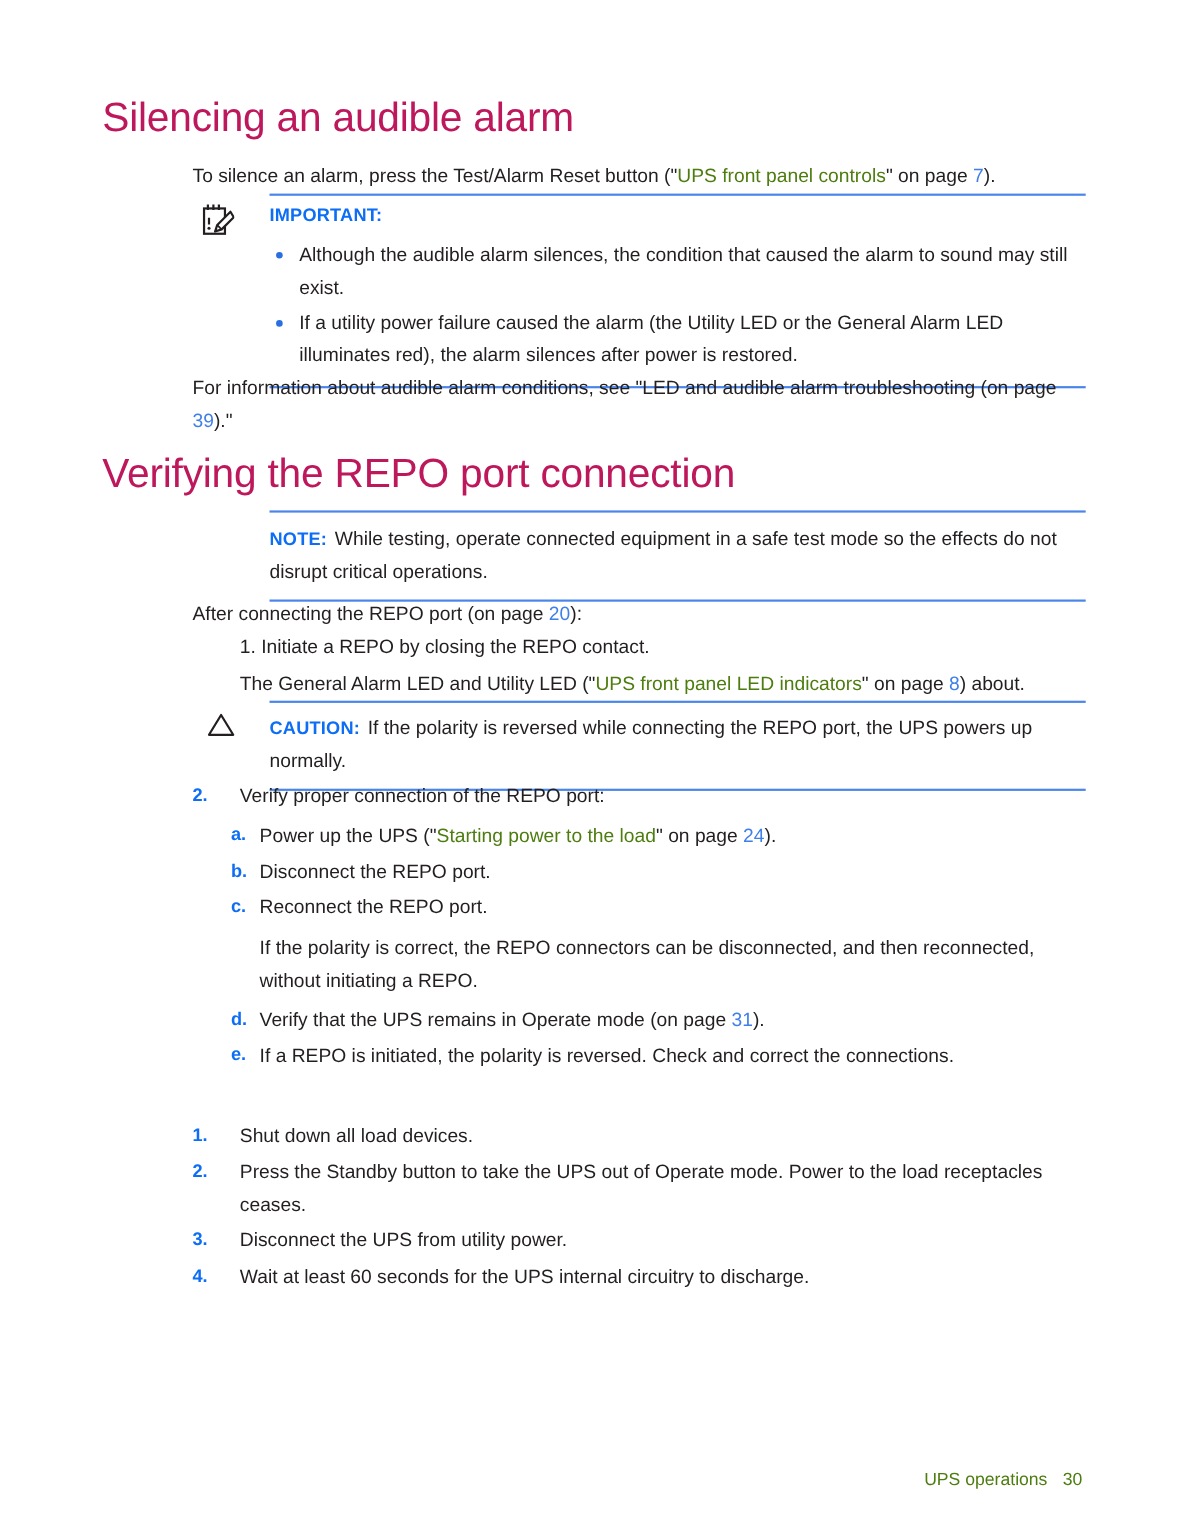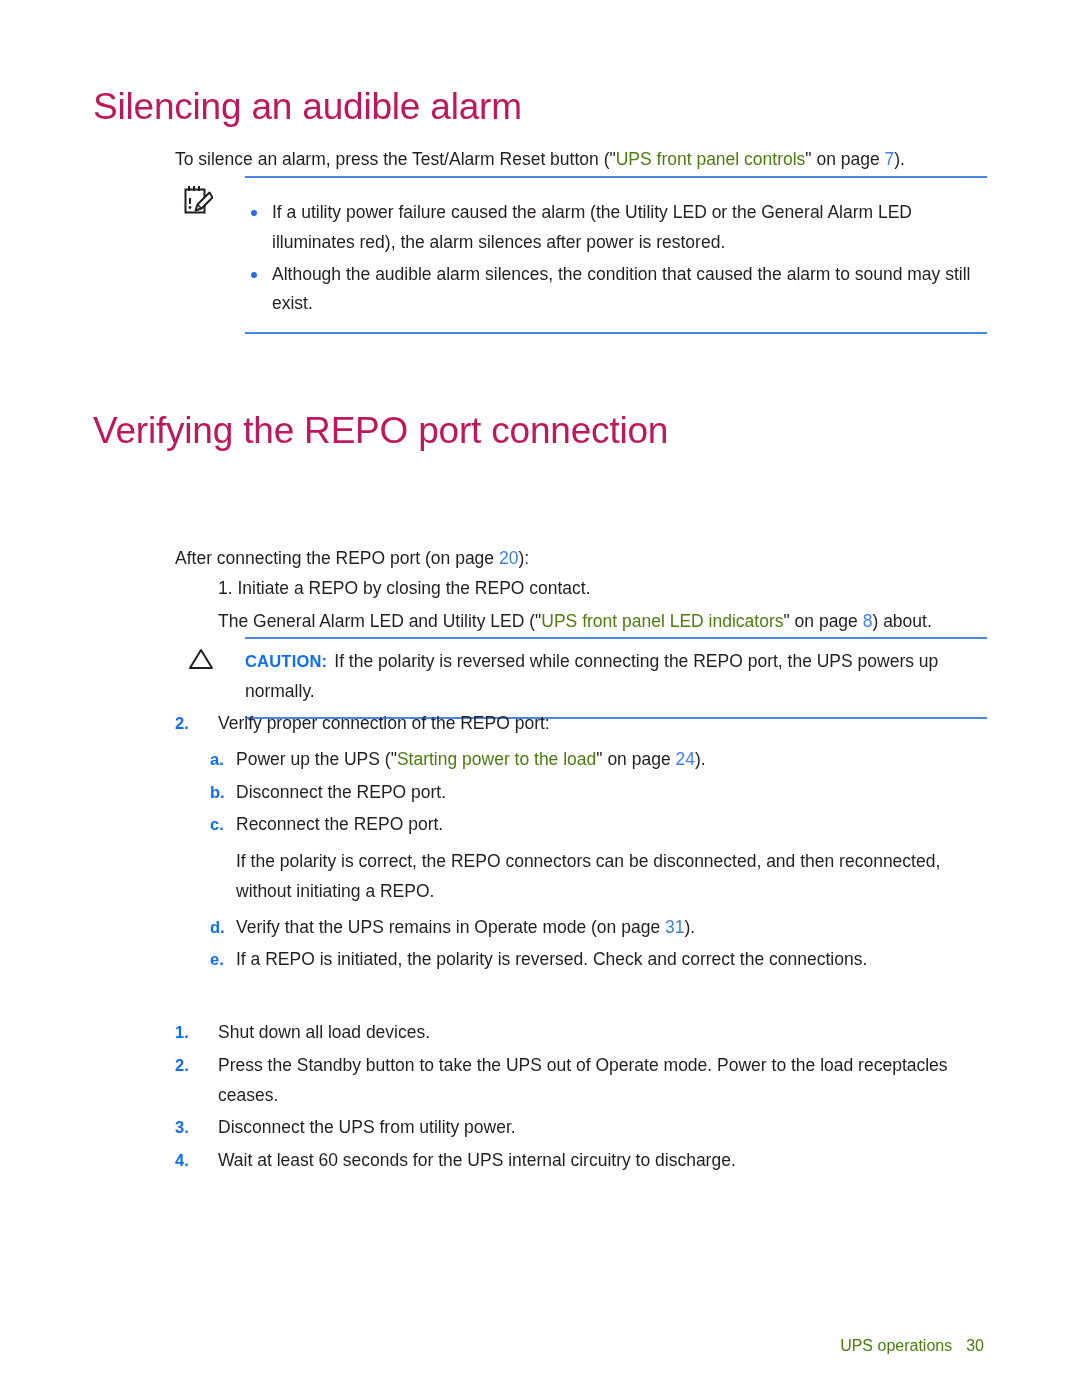--- a/index.html
+++ b/index.html
@@ -170,30 +170,39 @@
         <line x1="6" y1="2" x2="6" y2="7" stroke="#231f20" stroke-width="2"></line>
         <line x1="11" y1="2" x2="11" y2="7" stroke="#231f20" stroke-width="2"></line>
         <line x1="16" y1="2" x2="16" y2="7" stroke="#231f20" stroke-width="2"></line>
         <line x1="7" y1="14" x2="7" y2="20" stroke="#231f20" stroke-width="2"></line>
         <circle cx="7" cy="23.5" r="1.4" fill="#231f20"></circle>
         <path d="M26.5 8.5 L14.5 20.5 L12.5 26.5 L18.5 24.5 L29.5 13.5 Z" fill="#ffffff" stroke="#231f20" stroke-width="2" stroke-linejoin="round"></path>
         <line x1="14.8" y1="20.8" x2="18.2" y2="24.2" stroke="#231f20" stroke-width="1.6"></line>
       </svg>
     </span>
 
+    <div class="admon-label">IMPORTANT:</div>
 
     <ul class="b-list admon-body" style="margin-top:11px;">
+      <li>Although the audible alarm silences, the condition that caused the alarm to sound may still exist.</li>
       <li>If a utility power failure caused the alarm (the Utility LED or the General Alarm LED illuminates red), the alarm silences after power is restored.</li>
-      <li>Although the audible alarm silences, the condition that caused the alarm to sound may still exist.</li>
     </ul>
   </div>
 
+  <div class="body-text abs" style="left:175px; top:338px; width:805px;">
+    <span>For information about audible alarm conditions, see "LED and audible alarm troubleshooting (on page </span><span class="pgnum">39</span><span>)."</span>
+  </div>
 
   <h1 class="section-title abs" style="left:93px; top:412px; width:880px;">Verifying the REPO port connection</h1>
 
+  <div class="admon abs" style="left:245px; top:464px; width:742px; padding:9px 0 10px 0;">
+    <div class="admon-body">
+      <span class="admon-label">NOTE:</span><span style="margin-left:7px;">While testing, operate connected equipment in a safe test mode so the effects do not disrupt critical operations.</span>
+    </div>
+  </div>
 
   <div class="body-text abs" style="left:175px; top:544px; width:805px;">
     <span>After connecting the REPO port (on page </span><span class="pgnum">20</span><span>):</span>
   </div>
 
   <div class="body-text abs olist" style="left:175px; top:574px; width:805px;">
     <div style="position:relative; padding-left:43px;">
       <span class="marker">1.</span>
       <span>Initiate a REPO by closing the REPO contact.</span>
     </div>

